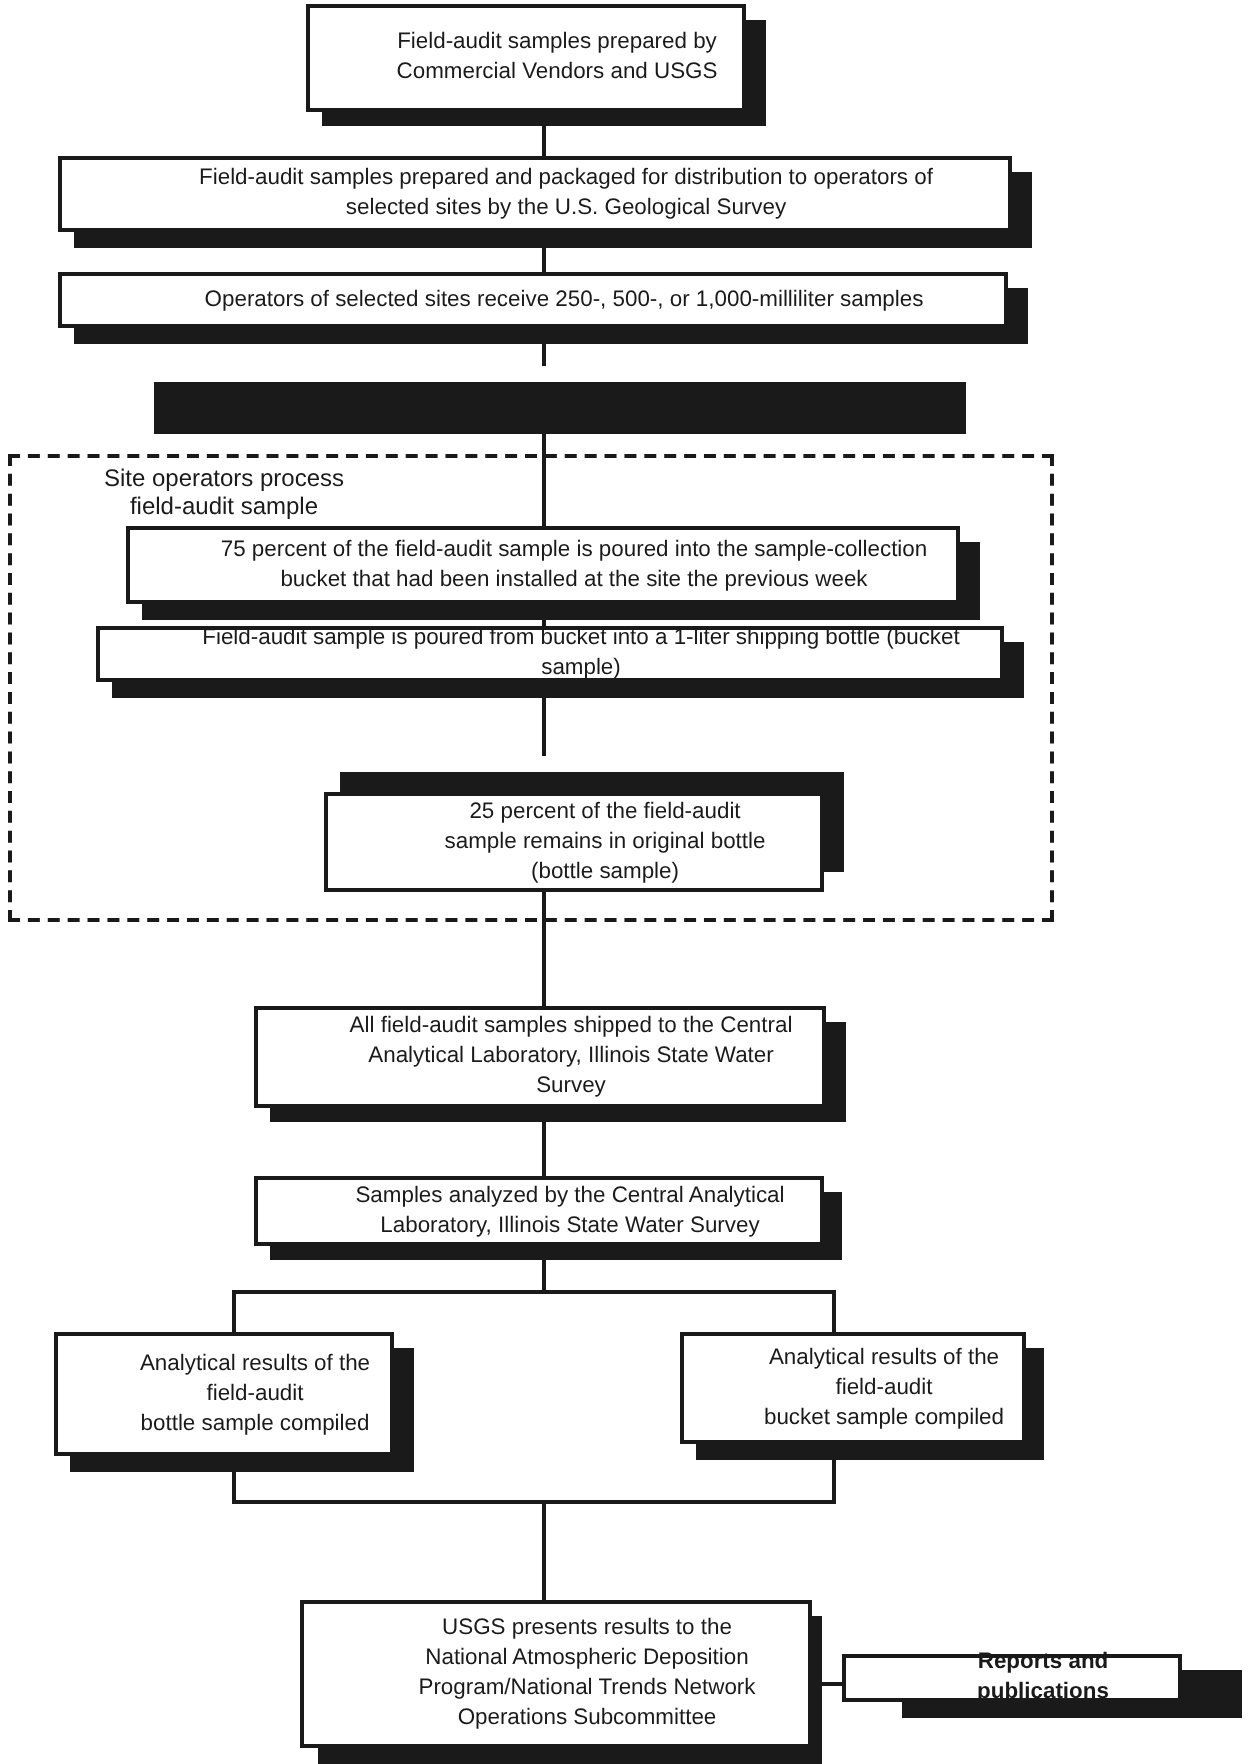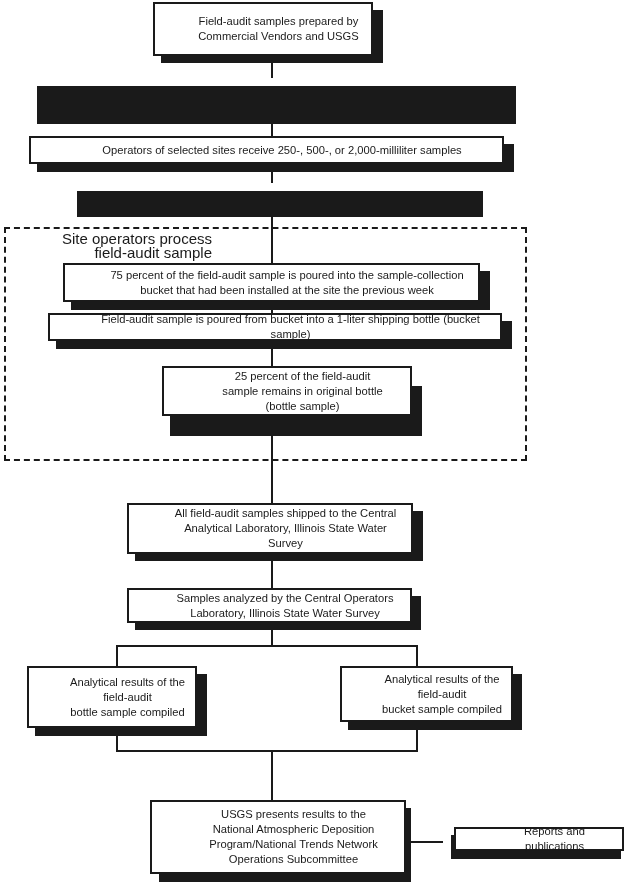--- a/index.html
+++ b/index.html
@@ -55,25 +55,25 @@
   
   .dashgroup {
     position: absolute;
     box-sizing: border-box;
     border: 2px dashed #1a1a1a;
     background: transparent;
     z-index: 1;
   }
   .grouplabel {
     position: absolute;
-    font-size: 15px;
+    font-size: 12px;
     line-height: 14px;
     color: #1a1a1a;
     white-space: pre-line;
-    text-align: right;
+    text-align: center;
     z-index: 4;
   }
 </style>
 </head>
 <body>
 
 <div id="canvas">
 
   <div class="vline" style="left:271px; top:56px;  height:22px;"></div>
   <div class="vline" style="left:271px; top:116px; height:20px;"></div>
@@ -100,55 +100,59 @@
   <div class="grouplabel" style="left:12px; top:232px; width:200px;">Site operators process
 field-audit sample</div>
 
   <div class="shadow" style="left:161px; top:10px; width:222px; height:53px;"></div>
   <div class="node" style="left:153px; top:2px; width:220px; height:54px;">
     <span class="txt">Field-audit samples prepared by
 Commercial Vendors and USGS</span>
   </div>
 
   <div class="shadow" style="left:37px; top:86px; width:479px; height:38px;"></div>
+  <div class="node" style="left:29px; top:78px; width:477px; height:38px;">
+    <span class="txt">Field-audit samples prepared and packaged for distribution to operators of
+selected sites by the U.S. Geological Survey</span>
+  </div>
 
   <div class="shadow" style="left:37px; top:144px; width:477px; height:28px;"></div>
   <div class="node" style="left:29px; top:136px; width:475px; height:28px;">
-    <span class="txt">Operators of selected sites receive  250-, 500-, or 2,000-milliliter samples</span>
+    <span class="txt">Operators of selected sites receive  250-, 500-, or 1,000-milliliter samples</span>
   </div>
 
   <div class="shadow" style="left:77px; top:191px; width:406px; height:26px;"></div>
 
   <div class="shadow" style="left:71px; top:271px; width:419px; height:39px;"></div>
   <div class="node" style="left:63px; top:263px; width:417px; height:39px;">
     <span class="txt">75 percent of the field-audit sample is poured into the sample-collection
 bucket that had been installed at the site the previous week</span>
   </div>
 
   <div class="shadow" style="left:56px; top:321px; width:456px; height:28px;"></div>
   <div class="node" style="left:48px; top:313px; width:454px; height:28px;">
     <span class="txt">Field-audit sample is poured from bucket into a 1-liter shipping bottle (bucket sample)</span>
   </div>
 
   <div class="shadow" style="left:170px; top:386px; width:252px; height:50px;"></div>
-  <div class="node" style="left:162px; top:366px; width:250px; height:50px;">
+  <div class="node" style="left:162px; top:396px; width:250px; height:50px;">
     <span class="txt">25 percent of the field-audit
 sample remains in original bottle
 (bottle sample)</span>
   </div>
 
   <div class="shadow" style="left:135px; top:511px; width:288px; height:50px;"></div>
   <div class="node" style="left:127px; top:503px; width:286px; height:51px;">
     <span class="txt">All field-audit samples shipped to the Central
 Analytical Laboratory, Illinois State Water Survey</span>
   </div>
 
   <div class="shadow" style="left:135px; top:596px; width:286px; height:34px;"></div>
   <div class="node" style="left:127px; top:588px; width:285px; height:35px;">
-    <span class="txt">Samples analyzed by the Central Operators
+    <span class="txt">Samples analyzed by the Central Analytical
 Laboratory, Illinois State Water Survey</span>
   </div>
 
   <div class="shadow" style="left:35px; top:674px; width:172px; height:62px;"></div>
   <div class="node" style="left:27px; top:666px; width:170px; height:62px;">
     <span class="txt">Analytical results of the
 field-audit
 bottle sample compiled</span>
   </div>
 
@@ -161,17 +165,17 @@
 
   <div class="shadow" style="left:159px; top:808px; width:252px; height:74px;"></div>
   <div class="node" style="left:150px; top:800px; width:256px; height:74px;">
     <span class="txt">USGS presents results to the
 National Atmospheric Deposition
 Program/National Trends Network
 Operations Subcommittee</span>
   </div>
 
   <div class="shadow" style="left:451px; top:835px; width:170px; height:24px;"></div>
-  <div class="node" style="left:454px; top:827px; width:170px; height:24px;">
+  <div class="node" style="left:421px; top:827px; width:170px; height:24px;font-weight:bold;">
     <span class="txt">Reports and publications</span>
   </div>
 
 </div>
 
 </body></html>

